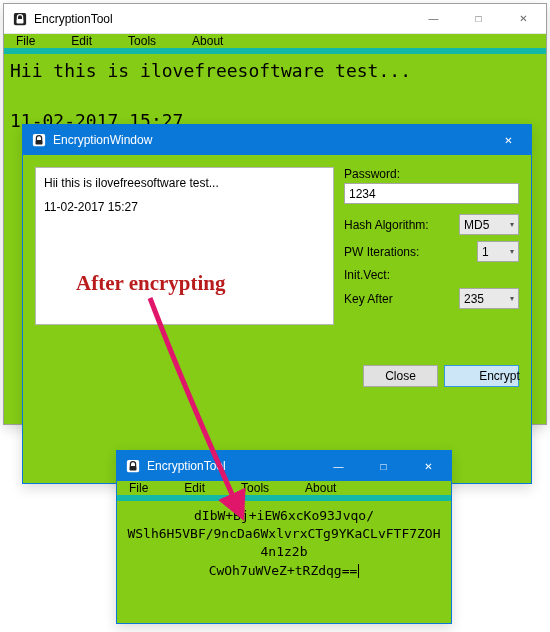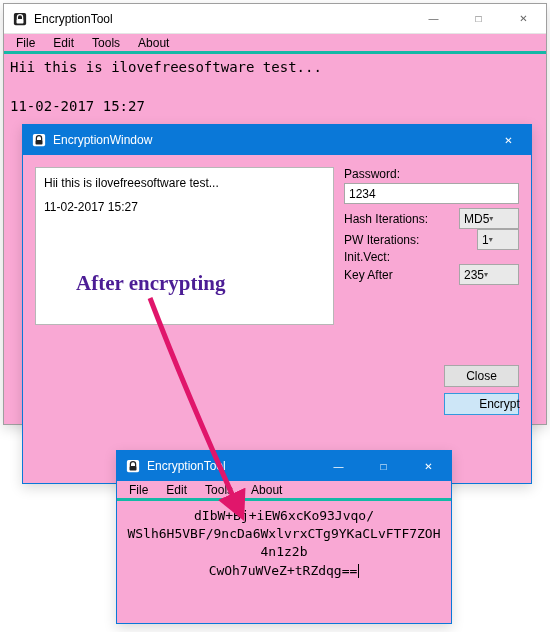--- a/index.html
+++ b/index.html
@@ -9,21 +9,21 @@
     font-size: 12px;
     background: #fff;
     width: 550px;
     height: 632px;
     position: relative;
     overflow: hidden;
   }
   .win {
     position: absolute;
     border: 1px solid #9f9f9f;
-    background: #f9a8d4;
+    background: #84cc16;
     box-shadow: 0 4px 12px rgba(0,0,0,0.15);
   }
   .titlebar {
     height: 30px;
     display: flex;
     align-items: center;
     color: #000;
     position: relative;
   }
   .titlebar.blue { background: #0a78d8; color: #fff; }
@@ -36,77 +36,77 @@
   .titlebar .controls { margin-left: auto; display: flex; }
   .tb-btn {
     width: 45px; height: 30px; display: flex; align-items: center; justify-content: center;
     font-size: 10px;
   }
   .tb-btn.blue { color: #fff; background: #0a78d8; }
   .tb-btn.close.blue { background: #0a78d8; }
   .tb-btn.white { color: #666; }
   .menubar {
     height: 20px; display: flex; align-items: center; padding: 0 4px;
-    border-bottom: 3px solid #14b8a6; gap: 2px;
+    border-bottom: 6px solid #14b8a6; gap: 20px;
     font-size: 12px;
   }
   .menuitem { padding: 2px 8px; cursor: default; }
   .content-area {
-    padding: 4px 6px; font-family: Consolas, monospace; font-size: 14px;
+    padding: 4px 6px; font-family: Consolas, monospace; font-size: 18px;
     line-height: 1.4; white-space: pre-wrap; word-break: break-all;
   }
 
   
   #main-win { left: 3px; top: 3px; width: 544px; height: 422px; }
 
   
   #enc-win { left: 18px; top: 120px; width: 510px; height: 360px; border: 1px solid #0a78d8; }
   #enc-win .body {
     padding: 12px;
   }
   .enc-grid {
     display: flex; gap: 10px;
   }
   .plaintext-box {
     flex: 1; border: 1px solid #b7b7b7; background: #fff; height: 158px;
     padding: 6px 8px; font-size: 12px; line-height: 1.5;
   }
   .settings-col {
-    width: 175px; display: flex; flex-direction: column; font-size: 12px;
+    width: 175px; display: flex; flex-direction: column; gap: 6px; font-size: 12px;
   }
   .form-row { display: flex; align-items: center; gap: 6px; justify-content: space-between; }
   .form-row label { white-space: nowrap; }
   .text-input {
     border: 1px solid #a7a7a7; background: #fff; height: 21px; padding: 2px 4px; font-size: 12px;
     width: 100%;
   }
   .pw-input { width: 100%; margin-top: 2px; margin-bottom: 4px; }
   .select {
     border: 1px solid #a7a7a7; background: #e9e9e9; height: 21px; width: 60px;
-    display: flex; align-items: center; padding: 0 4px; font-size: 12px;
+    display: flex; align-items: center; justify-content: space-between; padding: 0 4px; font-size: 12px;
   }
   .select .caret { font-size: 8px; color: #555; }
   .btn-row {
     display: flex; justify-content: flex-end; gap: 6px; margin-top: 40px;
   }
   .btn {
     border: 1px solid #a7a7a7; background: #e1e1e1; width: 75px; height: 22px;
     display: inline-flex; align-items: center; justify-content: center; font-size: 12px;
   }
   .btn.primary { background: #cde6f7; border-color: #3399dd; padding-left: 36px; }
 
   
   #res-win { left: 116px; top: 450px; width: 336px; height: 174px; border: 1px solid #0a78d8; }
   #res-win .content-area { padding: 6px 10px; font-size: 13px; font-family: Consolas, monospace; text-align: center; }
 
   
   .annotation-text {
     position: absolute;
     left: 76px; top: 271px;
-    color: #4c1d95;
+    color: #b91c1c;
     font-family: "Comic Sans MS", "Segoe Script", cursive;
     font-weight: bold;
     font-size: 21px;
     text-shadow: 0 0 2px #fff, 0 0 2px #fff;
     z-index: 100;
     pointer-events: none;
   }
   .arrow-svg {
     position: absolute;
     left: 100px; top: 290px;
@@ -170,21 +170,21 @@
           <div>Hii this is ilovefreesoftware test...</div>
           <div style="height:6px"></div>
           <div>11-02-2017 15:27</div>
         </div>
         <div class="settings-col">
           <div>
             <label>Password:</label>
             <input class="text-input pw-input" value="1234" style="">
           </div>
           <div class="form-row">
-            <label>Hash Iterations:</label>
+            <label>Hash Algorithm:</label>
             <div class="select">
               <span>MD5</span>
               <span class="caret">▾</span>
             </div>
           </div>
           <div class="form-row">
             <label>PW Iterations:</label>
             <div class="select" style="width:42px">
               <span>1</span>
               <span class="caret">▾</span>
@@ -197,21 +197,21 @@
             <label>Key After</label>
             <div class="select" style="width:60px">
               <span>235</span>
               <span class="caret">▾</span>
             </div>
           </div>
         </div>
       </div>
       <div class="btn-row">
         <span style="flex:1"></span>
-        <div style="display:flex;flex-direction:column;align-items:flex-end;gap:6px;">
+        <div style="display:flex;flex-direction:row;align-items:flex-end;gap:6px;">
           <span class="btn">Close</span>
           <div style="display:flex;gap:6px;">
             <span class="btn primary">Encrypt</span>
           </div>
         </div>
       </div>
     </div>
   </div>
 </div>
 

